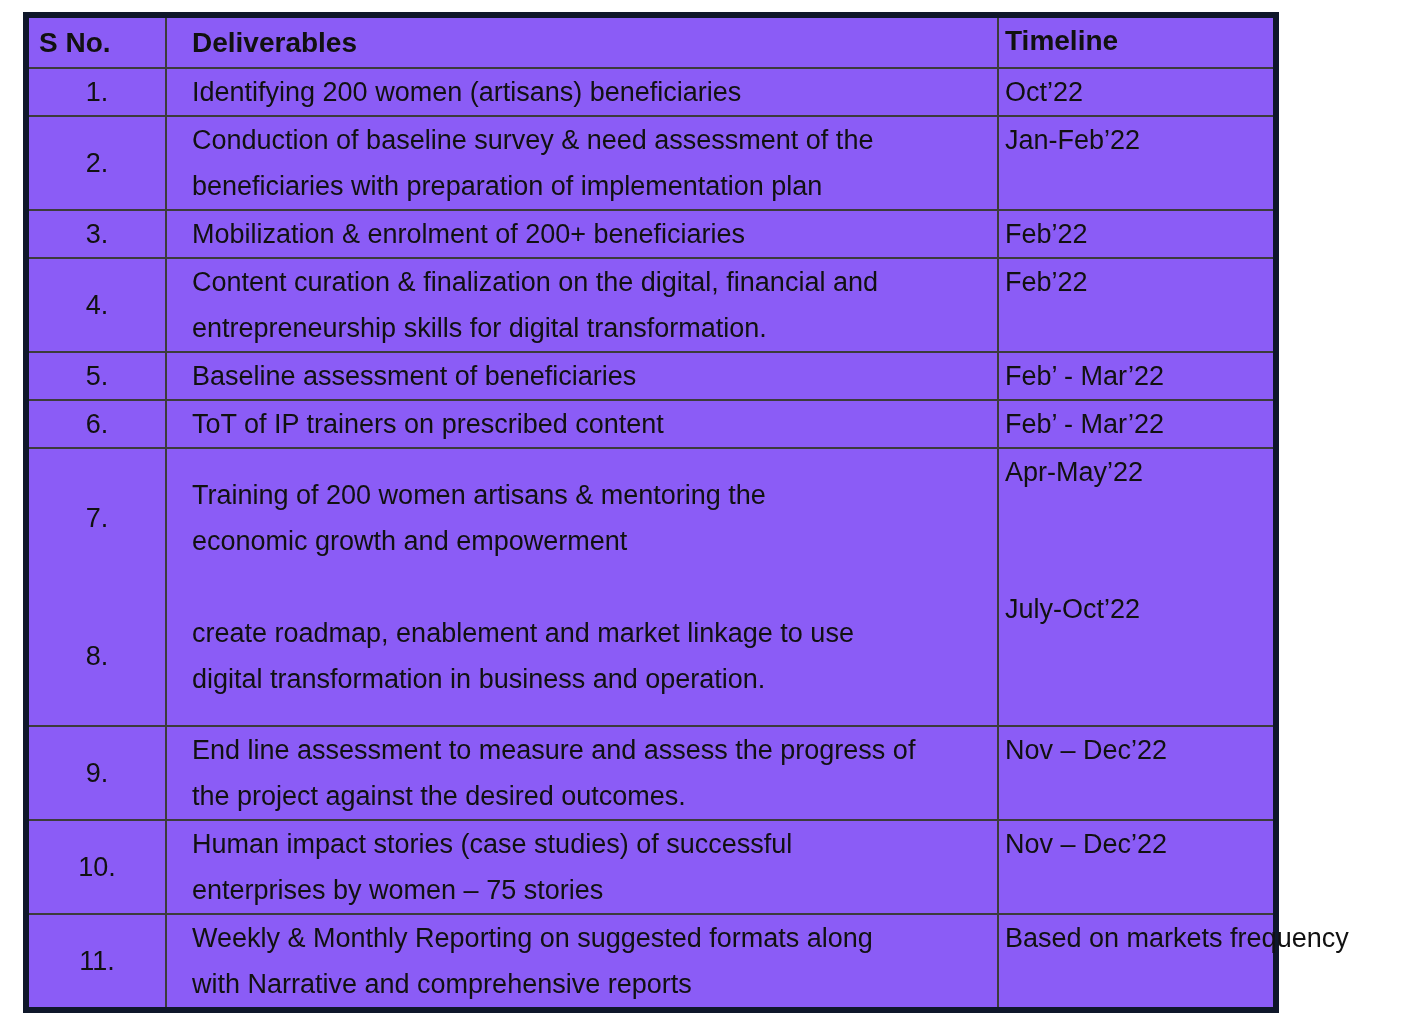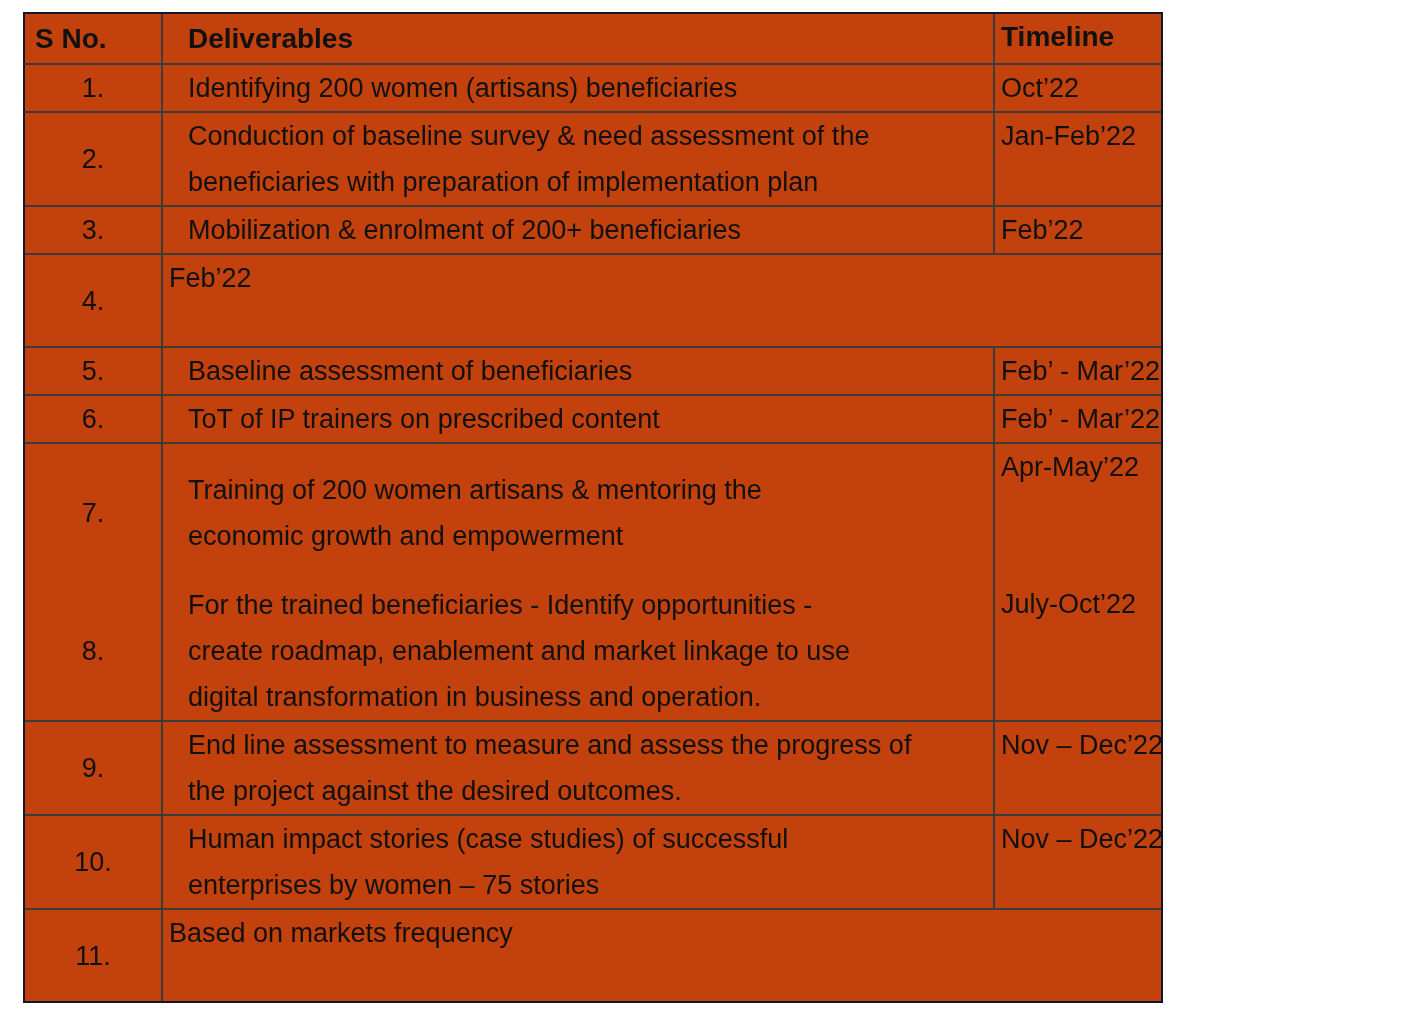--- a/index.html
+++ b/index.html
@@ -15,24 +15,24 @@
   .page {
     position: relative;
     width: 1416px;
     height: 1022px;
     background: #ffffff;
   }
   .tbl {
     position: absolute;
     left: 23px;
     top: 12px;
-    width: 1140px;
-    border: 2px solid #0f172a;
+    width: 1256px;
+    border: 6px solid #0f172a;
     box-sizing: border-box;
-    background: #c2410c;
+    background: #8b5cf6;
   }
   .row {
     display: grid;
     grid-template-columns: 138px 832px 1fr;
     border-top: 2px solid #3c3c3c;
     box-sizing: border-box;
   }
   .row.first {
     border-top: none;
   }
@@ -136,20 +136,24 @@
         </div>
       <div class="cell c-time">
           <span class="time-text">Feb’22</span>
         </div>
     </div>
 
     <div class="row h2">
       <div class="cell c-sno">
           <span class="sno-text">4.</span>
         </div>
+      <div class="cell c-del">
+          <div class="tline">Content curation &amp; finalization on the digital, financial and</div>
+          <div class="tline">entrepreneurship skills for digital transformation.</div>
+        </div>
       <div class="cell c-time">
           <span class="time-text">Feb’22</span>
         </div>
     </div>
 
     <div class="row h1">
       <div class="cell c-sno">
           <span class="sno-text">5.</span>
         </div>
       <div class="cell c-del">
@@ -183,21 +187,20 @@
       <div class="cell c-time">
           <span class="time-text">Apr-May’22</span>
         </div>
     </div>
 
     <div class="row h3 merged-cont">
       <div class="cell c-sno">
           <span class="sno-text">8.</span>
         </div>
       <div class="cell c-del">
-          <div class="tline">For the trained beneficiaries - Identify opportunities -</div>
           <div class="tline">create roadmap, enablement and market linkage to use</div>
           <div class="tline">digital transformation in business and operation.</div>
         </div>
       <div class="cell c-time">
           <span class="time-text">July-Oct’22</span>
         </div>
     </div>
 
     <div class="row h2">
       <div class="cell c-sno">
@@ -222,19 +225,23 @@
         </div>
       <div class="cell c-time">
           <span class="time-text">Nov – Dec’22</span>
         </div>
     </div>
 
     <div class="row h2">
       <div class="cell c-sno">
           <span class="sno-text">11.</span>
         </div>
+      <div class="cell c-del">
+          <div class="tline">Weekly &amp; Monthly Reporting on suggested formats along</div>
+          <div class="tline">with Narrative and comprehensive reports</div>
+        </div>
       <div class="cell c-time">
           <span class="time-text">Based on markets frequency</span>
         </div>
     </div>
 
   </div>
 </div>
 
 </body></html>

